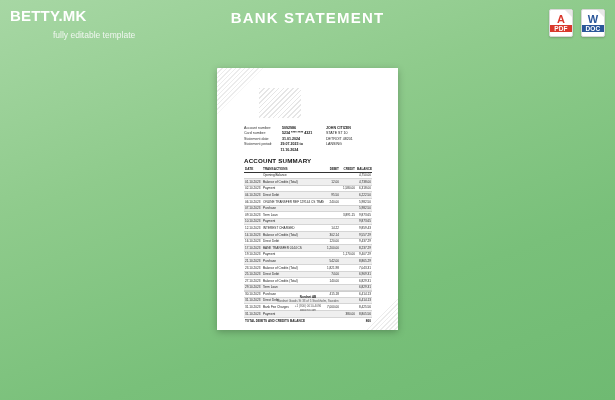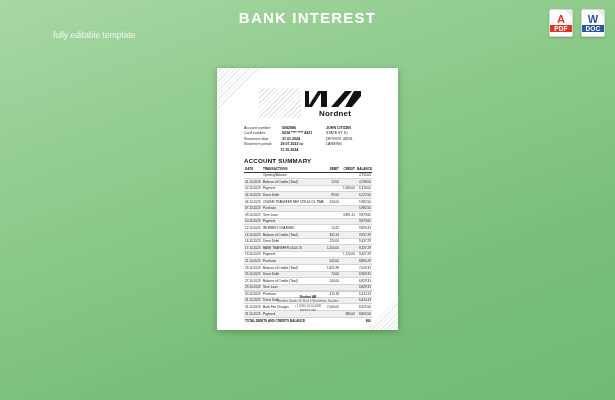--- a/index.html
+++ b/index.html
@@ -249,49 +249,42 @@
     color: #555555;
   }
   .footer .line.strong { font-weight: bold; color: #222; }
 </style>
 </head>
 <body>
 
 <div id="page">
 
   <div class="topbar">
+    <div class="brand">BETTY.MK</div>
     <div class="brand-sub">fully editable template</div>
-    <div class="doc-title">BANK INTEREST</div>
+    <div class="doc-title">BANK STATEMENT</div>
     <div class="file-icons">
       <div class="fileicon pdf">
         <div class="corner"></div>
         <div class="glyph">A</div>
         <div class="tag">PDF</div>
       </div>
       <div class="fileicon doc">
         <div class="corner"></div>
         <div class="glyph">W</div>
         <div class="tag">DOC</div>
       </div>
     </div>
   </div>
 
   <div class="paper">
     <div class="watermark-tl"></div>
     <div class="watermark-hatch"></div>
     <div class="watermark-br"></div>
 
-    <div class="logo-wrap">
-      <svg class="logo-mark" width="56" height="18" viewBox="0 0 56 18">
-        <polygon points="0,17 7,17 16,3 16,17 22,17 22,1 13,1 4,15 4,1 0,1" fill="#111111"></polygon>
-        <polygon points="26,17 33,17 47,1 40,1" fill="#111111"></polygon>
-        <polygon points="40,17 47,17 56,6 56,1 49,1" fill="#111111"></polygon>
-      </svg>
-      <span class="logo-word">Nordnet</span>
-    </div>
 
     <div class="meta">
       <div class="meta-left">
         <div class="meta-row">
           <span class="k">Account number:</span>
           <span class="v">5092986</span>
         </div>
         <div class="meta-row">
           <span class="k">Card number:</span>
           <span class="v">5234 **** **** 4321</span>

